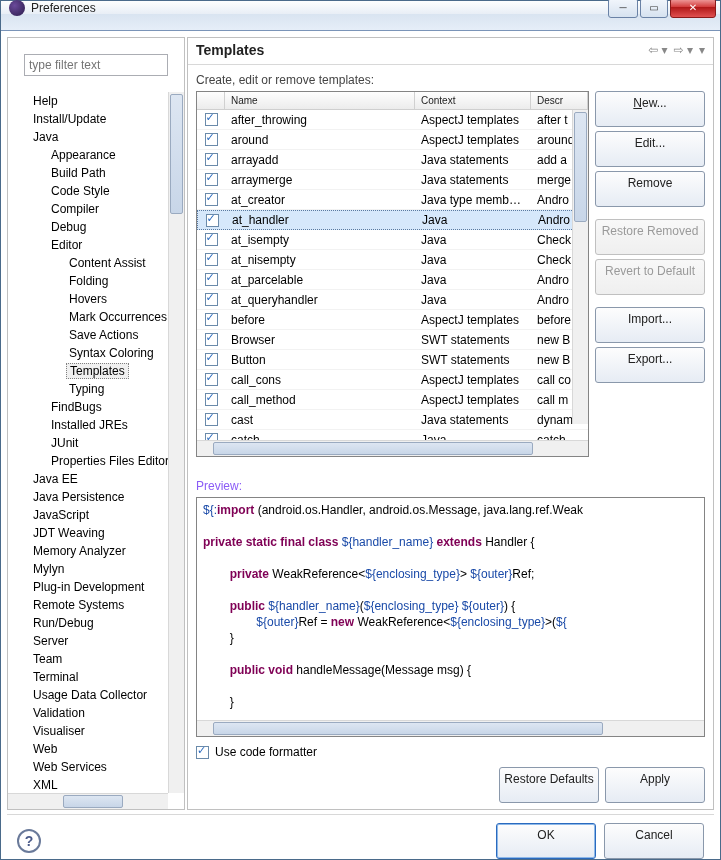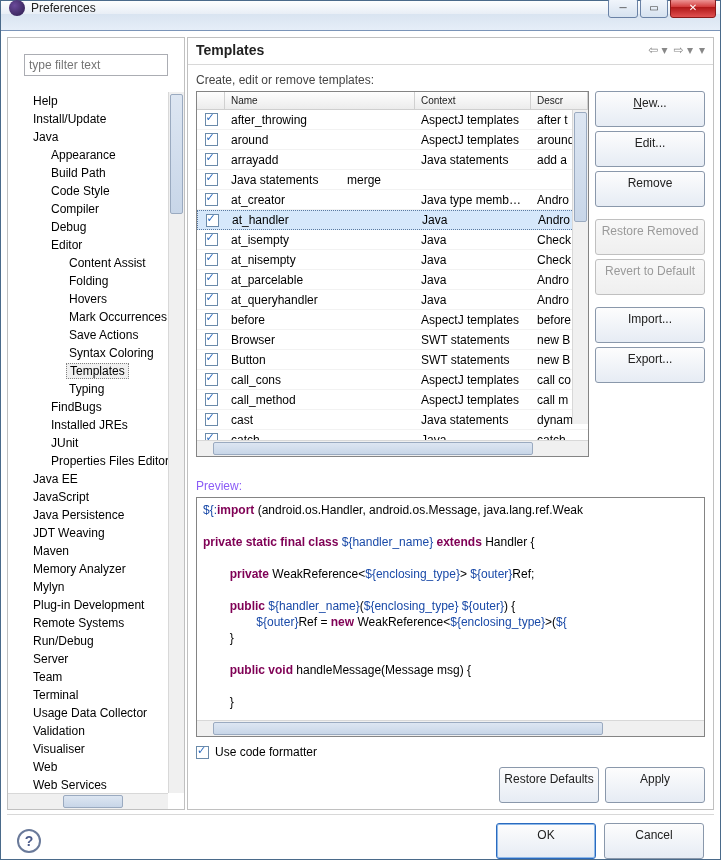--- a/index.html
+++ b/index.html
@@ -120,24 +120,23 @@
               <div class="tree-node d2"><span class="lbl">Mark Occurrences</span></div>
               <div class="tree-node d2"><span class="lbl">Save Actions</span></div>
               <div class="tree-node d2"><span class="lbl">Syntax Coloring</span></div>
               <div class="tree-node d2 selected"><span class="lbl">Templates</span></div>
               <div class="tree-node d2"><span class="lbl">Typing</span></div>
               <div class="tree-node d1"><span class="lbl">FindBugs</span></div>
               <div class="tree-node d1"><span class="lbl">Installed JREs</span></div>
               <div class="tree-node d1"><span class="lbl">JUnit</span></div>
               <div class="tree-node d1"><span class="lbl">Properties Files Editor</span></div>
               <div class="tree-node d0"><span class="lbl">Java EE</span></div>
+              <div class="tree-node d0"><span class="lbl">Java Persistence</span></div>
               <div class="tree-node d0"><span class="lbl">JavaScript</span></div>
-              <div class="tree-node d0"><span class="lbl">Java Persistence</span></div>
               <div class="tree-node d0"><span class="lbl">JDT Weaving</span></div>
-              <div class="tree-node d0"><span class="lbl">Maven</span></div>
               <div class="tree-node d0"><span class="lbl">Memory Analyzer</span></div>
               <div class="tree-node d0"><span class="lbl">Mylyn</span></div>
               <div class="tree-node d0"><span class="lbl">Plug-in Development</span></div>
               <div class="tree-node d0"><span class="lbl">Remote Systems</span></div>
               <div class="tree-node d0"><span class="lbl">Run/Debug</span></div>
               <div class="tree-node d0"><span class="lbl">Server</span></div>
               <div class="tree-node d0"><span class="lbl">Team</span></div>
               <div class="tree-node d0"><span class="lbl">Terminal</span></div>
               <div class="tree-node d0"><span class="lbl">Usage Data Collector</span></div>
               <div class="tree-node d0"><span class="lbl">Validation</span></div>
@@ -197,20 +196,21 @@
                       <div class="chkbox"></div>
                     </div>
                     <div class="cell name">arrayadd</div>
                     <div class="cell ctx">Java statements</div>
                     <div class="cell desc">add a</div>
                   </div>
                   <div class="row">
                     <div class="cell chk">
                       <div class="chkbox"></div>
                     </div>
+                    <div class="cell name">arraymerge</div>
                     <div class="cell ctx">Java statements</div>
                     <div class="cell desc">merge</div>
                   </div>
                   <div class="row">
                     <div class="cell chk">
                       <div class="chkbox"></div>
                     </div>
                     <div class="cell name">at_creator</div>
                     <div class="cell ctx">Java type members</div>
                     <div class="cell desc">Andro</div>

